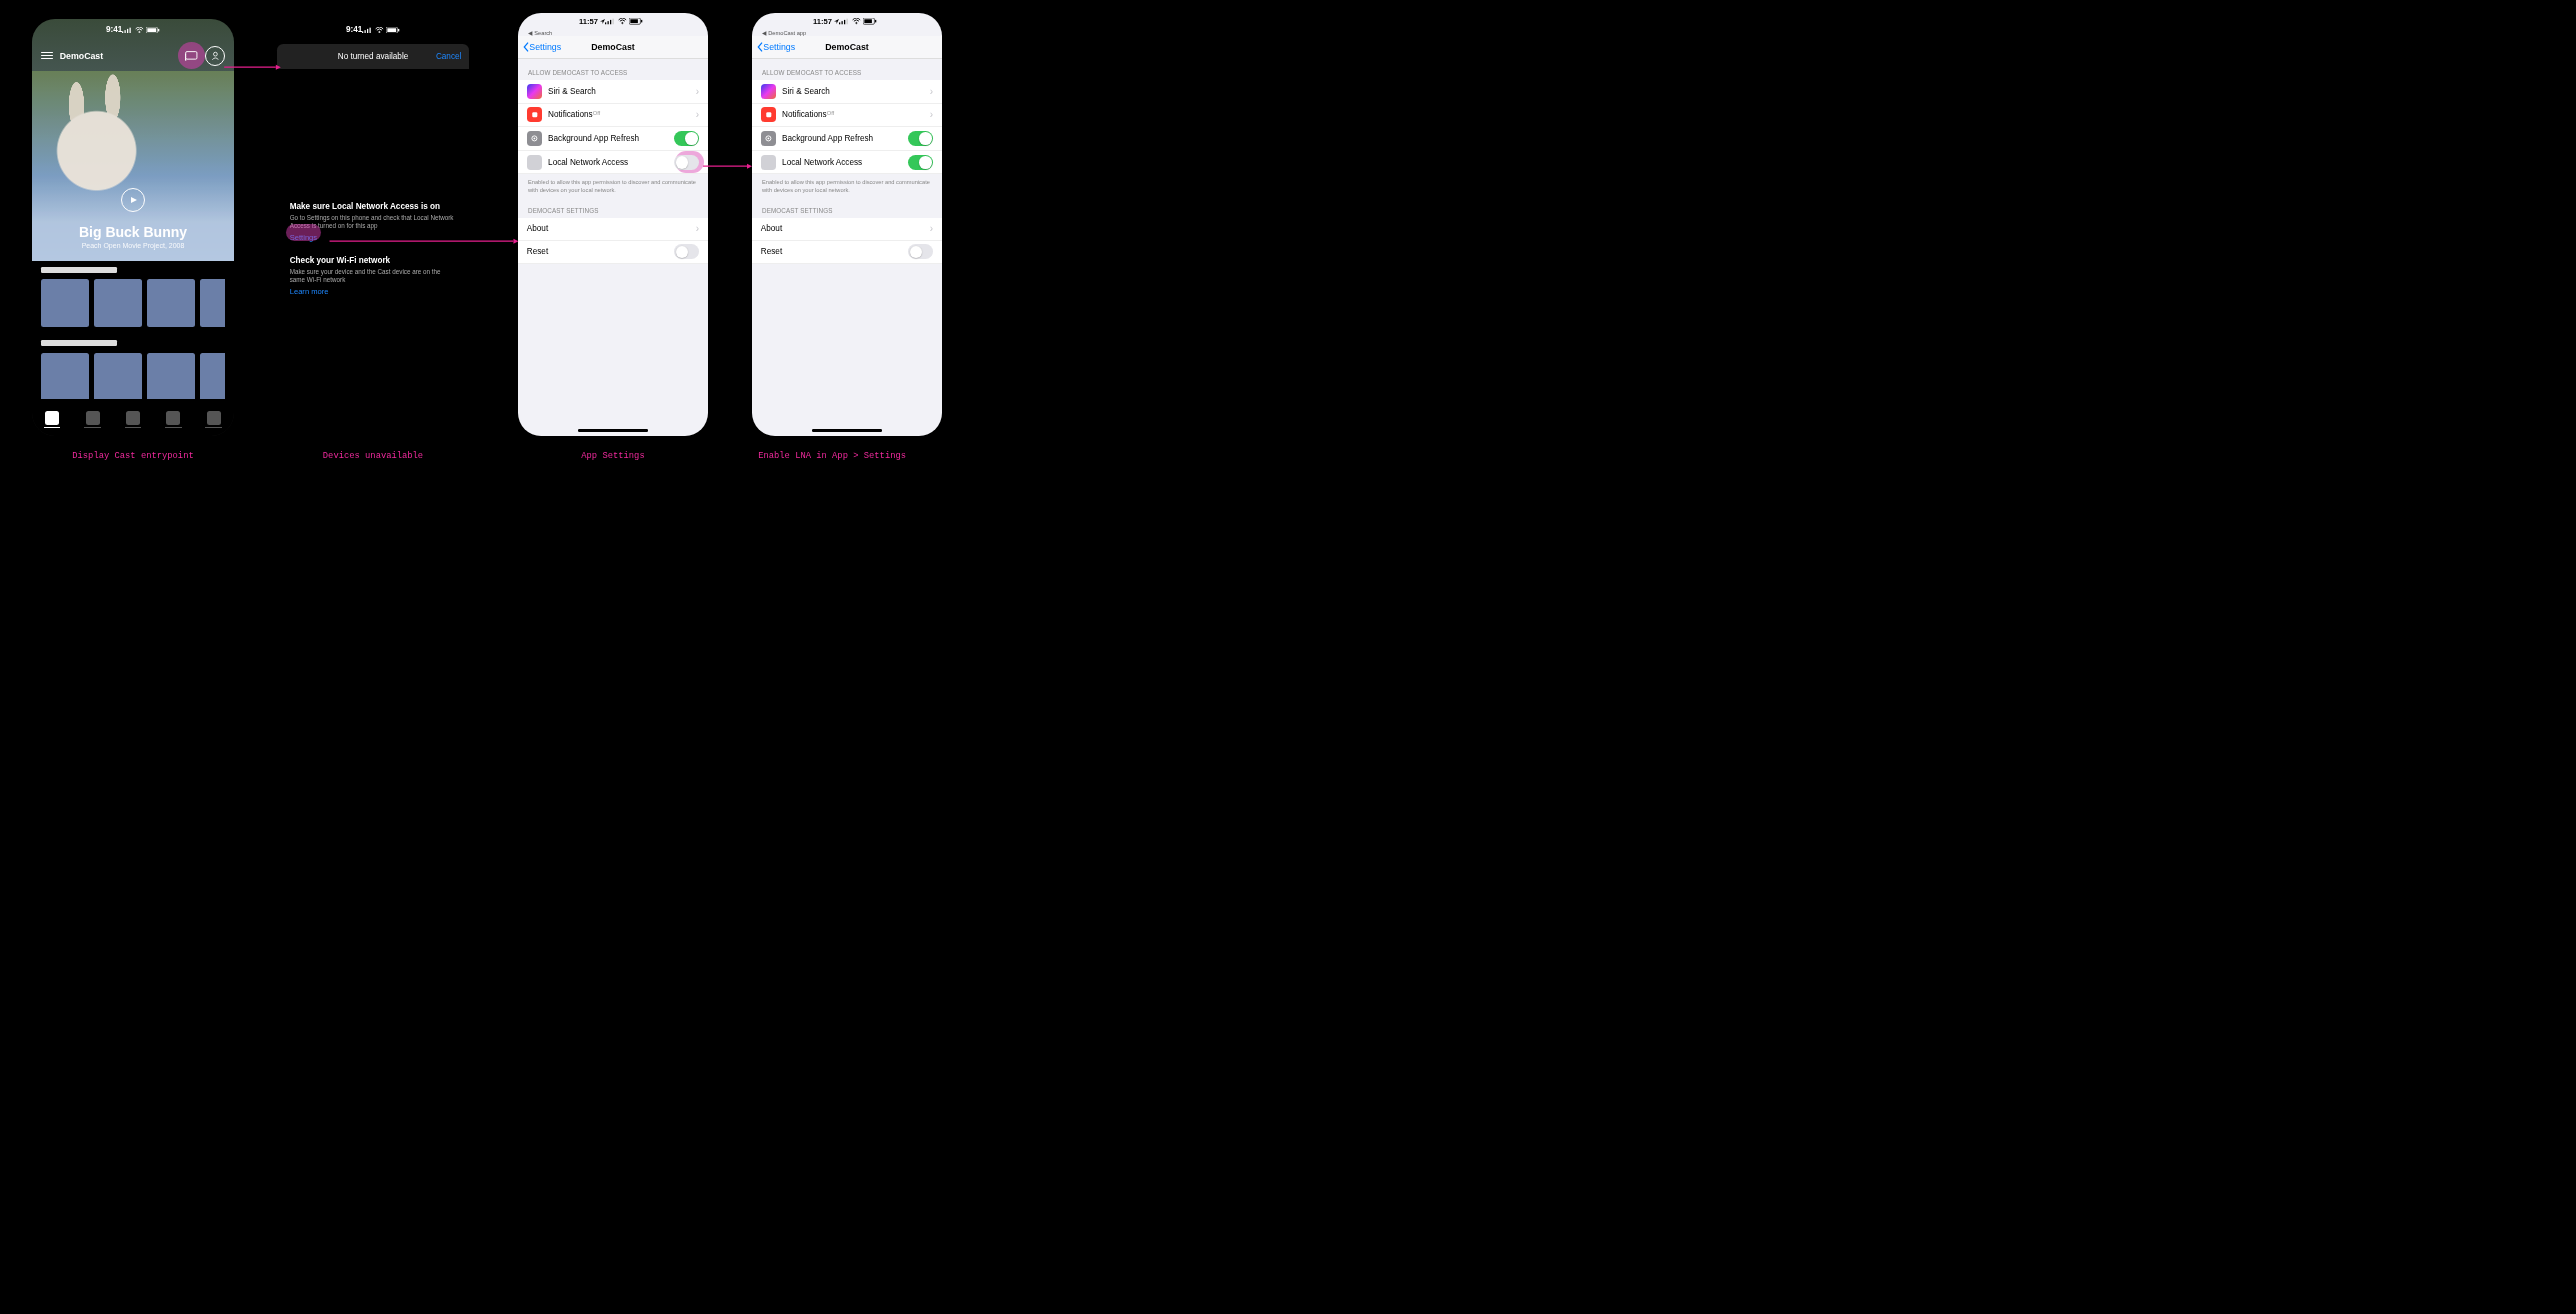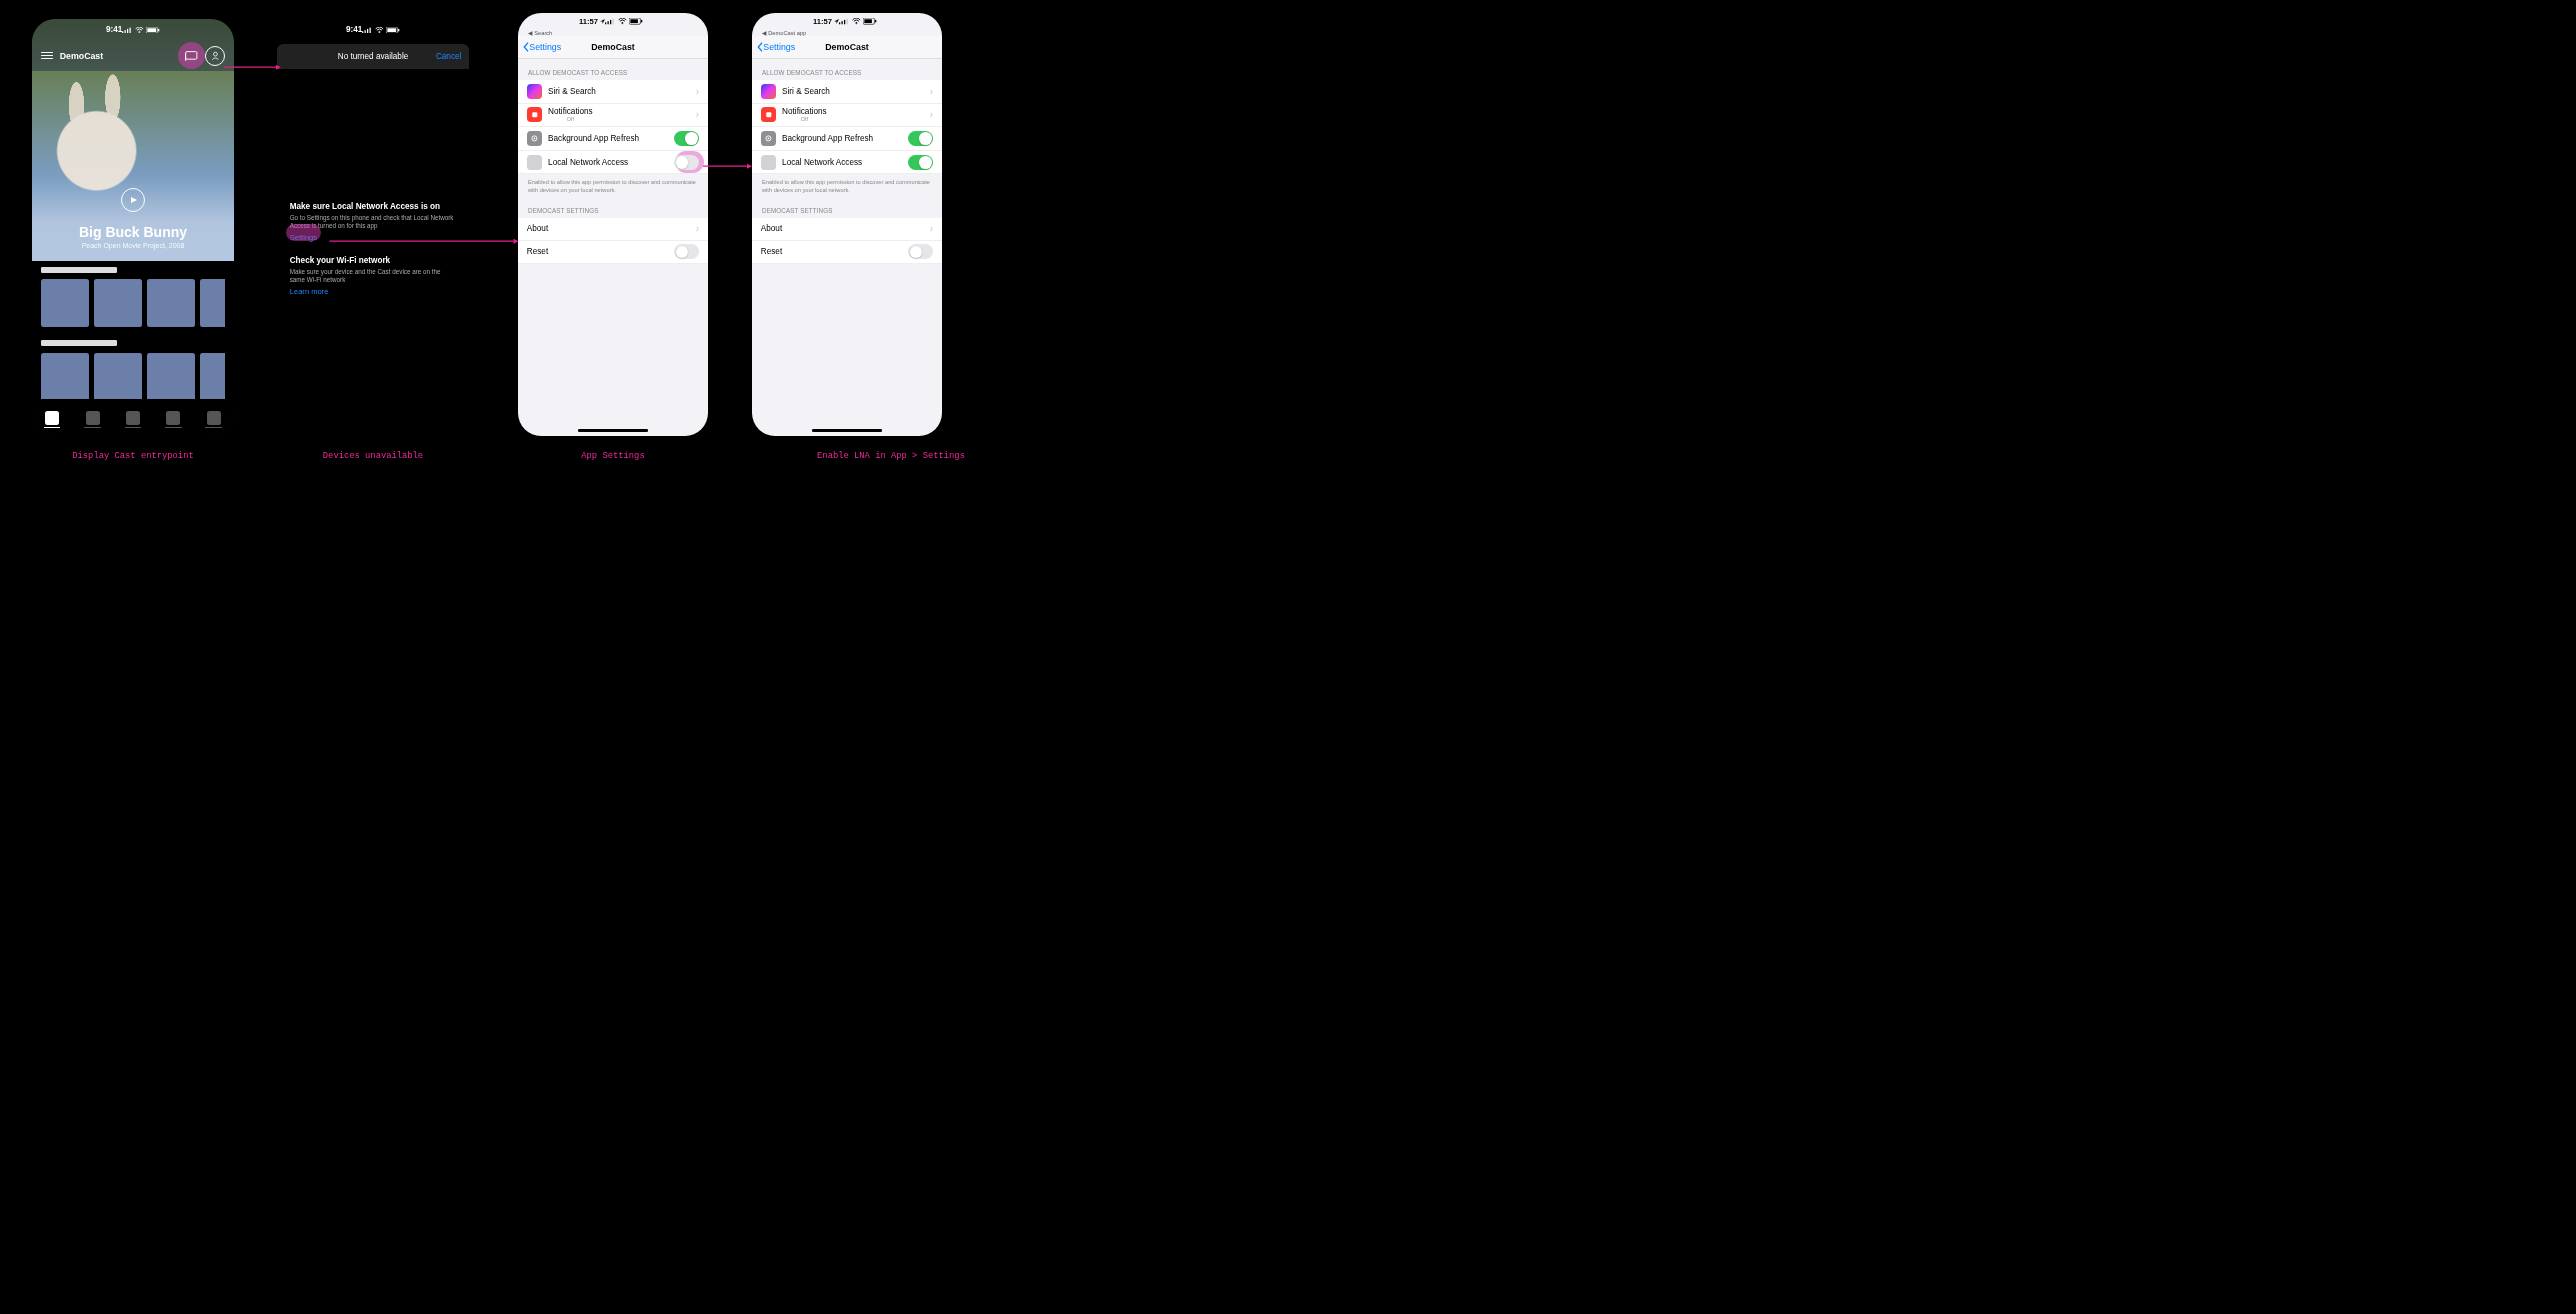--- a/index.html
+++ b/index.html
@@ -117,21 +117,21 @@
   .ios-nav .title { font-weight:600; font-size:8.8px;}
   .group-header { font-size:6.3px; color:#888; text-transform:uppercase; padding:10px 10px 3.8px; letter-spacing:0.1px;}
   .cell {
     background:#fff; min-height:23px; display:flex; align-items:center; padding:3.8px 8.8px;
     border-bottom:0.6px solid #eee; font-size:8.2px; position:relative;
   }
   .cell:first-of-type { border-top:0.6px solid #eee;}
   .cell .icon-box { width:15px; height:15px; border-radius:3.8px; margin-right:6.3px; display:flex; align-items:center; justify-content:center; flex-shrink:0;}
   .cell .chevron { margin-left:auto; color:#c7c7cc; font-size:10px;}
   .cell .sub { font-size:5.7px; color:#999; }
-  .cell .col { display:flex; flex-direction:column;text-align:center;}
+  .cell .col { display:flex; flex-direction:row;text-align:center;}
   .switch {
     margin-left:auto; width:25px; height:15px; border-radius:7.6px; position:relative;
   }
   .switch.on { background:#34c759; }
   .switch.off { background:#e5e5ea; }
   .switch .knob {
     position:absolute; top:1.3px; width:12.6px; height:12.6px; background:#fff; border-radius:50%;
     box-shadow:0 0.6px 1.3px rgba(0,0,0,.3);
   }
   .switch.on .knob { right:1.3px; }
@@ -146,21 +146,21 @@
   
   svg.arrow { position:absolute; overflow:visible; }
   .arrow-line { stroke:#e61f8e; stroke-width:2; fill:none; }
   .arrow-head { fill:#e61f8e; }
 
   
   .caption {
     position:absolute; top:451px; color:#f02a9d; font-family:"Courier New",monospace;
     font-size:8.8px; font-weight:normal; text-align:center; width:202px;
   }
-  #cap1 { left:32px; } #cap2 { left:272px; } #cap3 { left:512px; } #cap4 { left:790px; width:202px;}
+  #cap1 { left:32px; } #cap2 { left:272px; } #cap3 { left:512px; } #cap4 { left:704px; width:202px;text-align:right;}
 </style>
 </head>
 <body>
 
 <div id="screen1" class="screen">
   <div class="statusbar">
     <span>9:41</span>
     <span class="sb-right">
       <span class="signal-icon">
           <svg width="10" height="6.3" viewBox="0 0 16 10">

